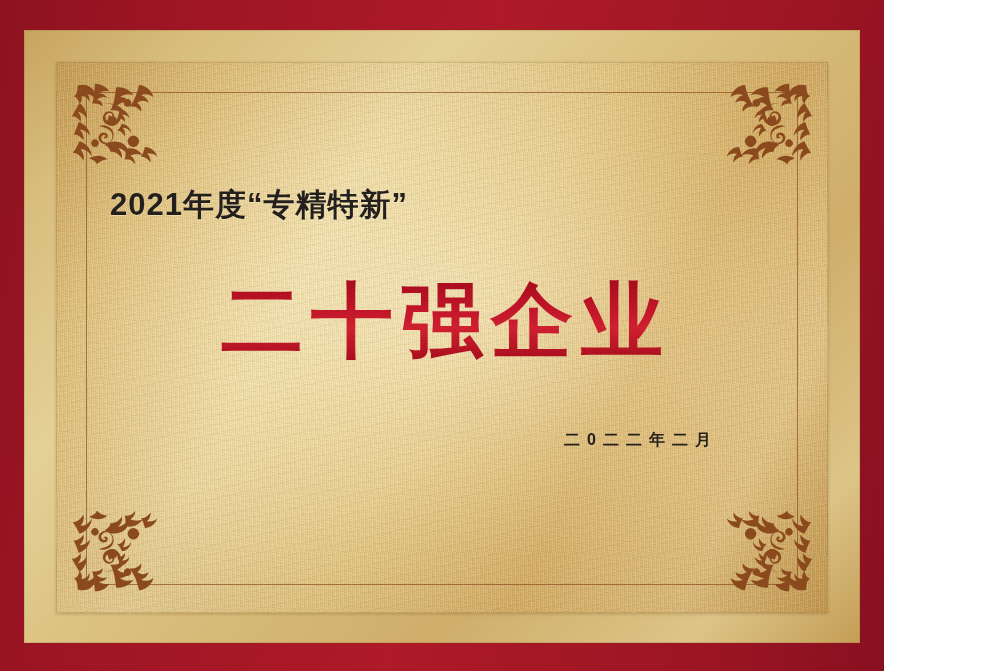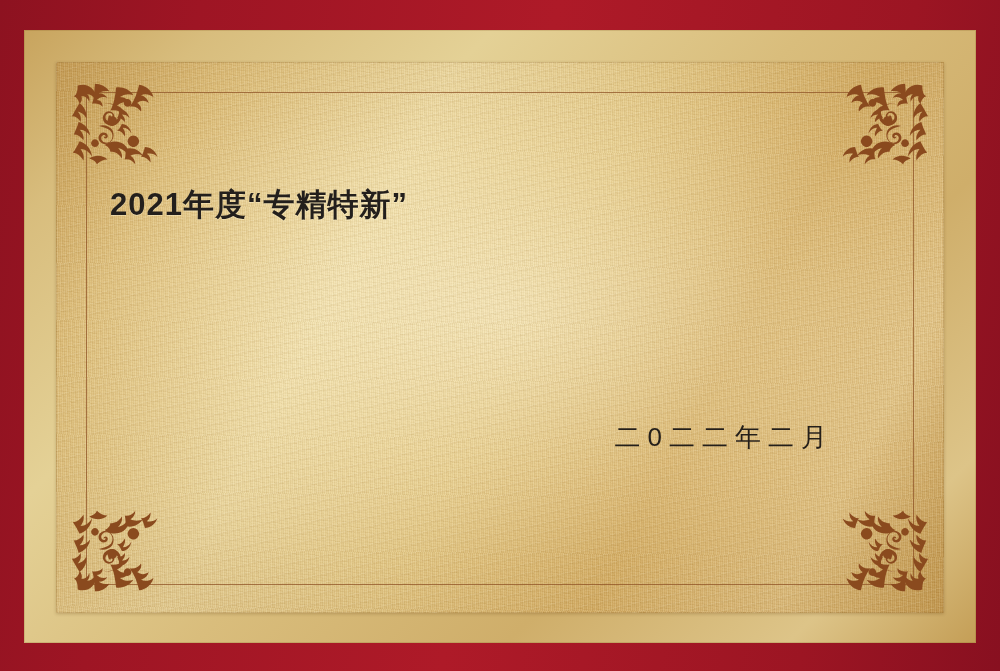--- a/index.html
+++ b/index.html
@@ -10,21 +10,21 @@
   body {
     width: 1000px;
     height: 671px;
     overflow: hidden;
     font-family: "Liberation Sans", "DejaVu Sans", sans-serif;
   }
 
   
   .plaque {
     position: relative;
-    width: 1000px;
+    width: 884px;
     height: 671px;
     box-sizing: border-box;
     background:
       linear-gradient(100deg, #8d1220 0%, #9e1524 18%, #ae1a28 50%, #9c1523 82%, #881020 100%);
     overflow: hidden;
   }
 
   
   .gold-band {
     position: absolute;
@@ -173,25 +173,26 @@
   }
   .sig-org {
     font-size: 33px;
     font-weight: bold;
     color: #191613;
     letter-spacing: 1.5px;
     line-height: 1.42;
     text-shadow: 0 1px 0 rgba(255, 244, 206, 0.40);
   }
   .sig-date {
-    font-size: 26px;
+    margin-top: 10px;
+    font-size: 16px;
     color: #241f1a;
     letter-spacing: 7px;
     text-indent: 7px;
-    font-weight: normal;
+    font-weight: bold;
   }
 </style>
 </head>
 <body>
 
 <div class="plaque">
 
   <div class="gold-band"></div>
 
   <div class="panel">
@@ -291,20 +292,21 @@
         <path d="M66 62c3 0 6 3 6 6s-3 6-6 6-6-3-6-6 3-6 6-6z"></path>
         <path d="M26 66c2 0 4 2 4 4s-2 4-4 4-4-2-4-4 2-4 4-4z"></path>
         <path d="M60 24c2 0 4 2 4 4s-2 4-4 4-4-2-4-4 2-4 4-4z"></path>
       </svg>
     </div>
 
     <div class="content">
 
       <div class="title-line">2021年度“专精特新”</div>
 
+      <div class="main-title">二十强企业</div>
 
       <div class="signature">
         <div class="sig-date">二0二二年二月</div>
       </div>
 
     </div>
   </div>
 </div>
 
 </body></html>

